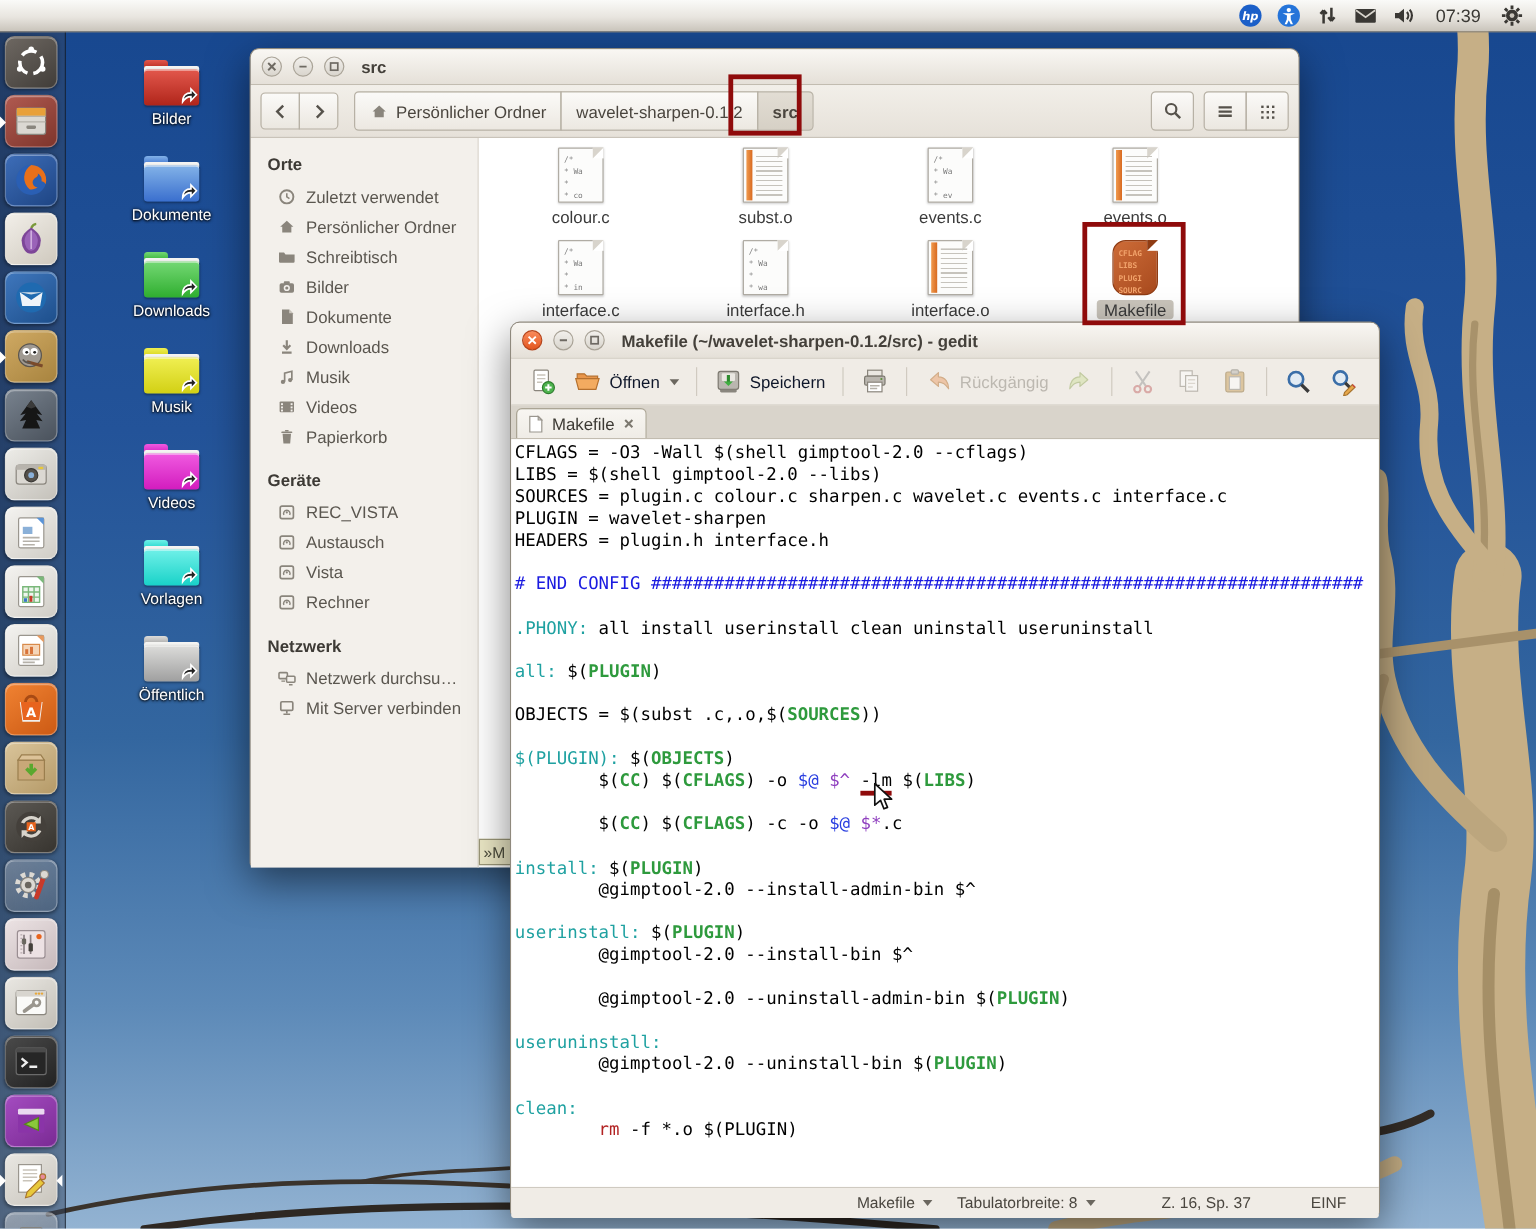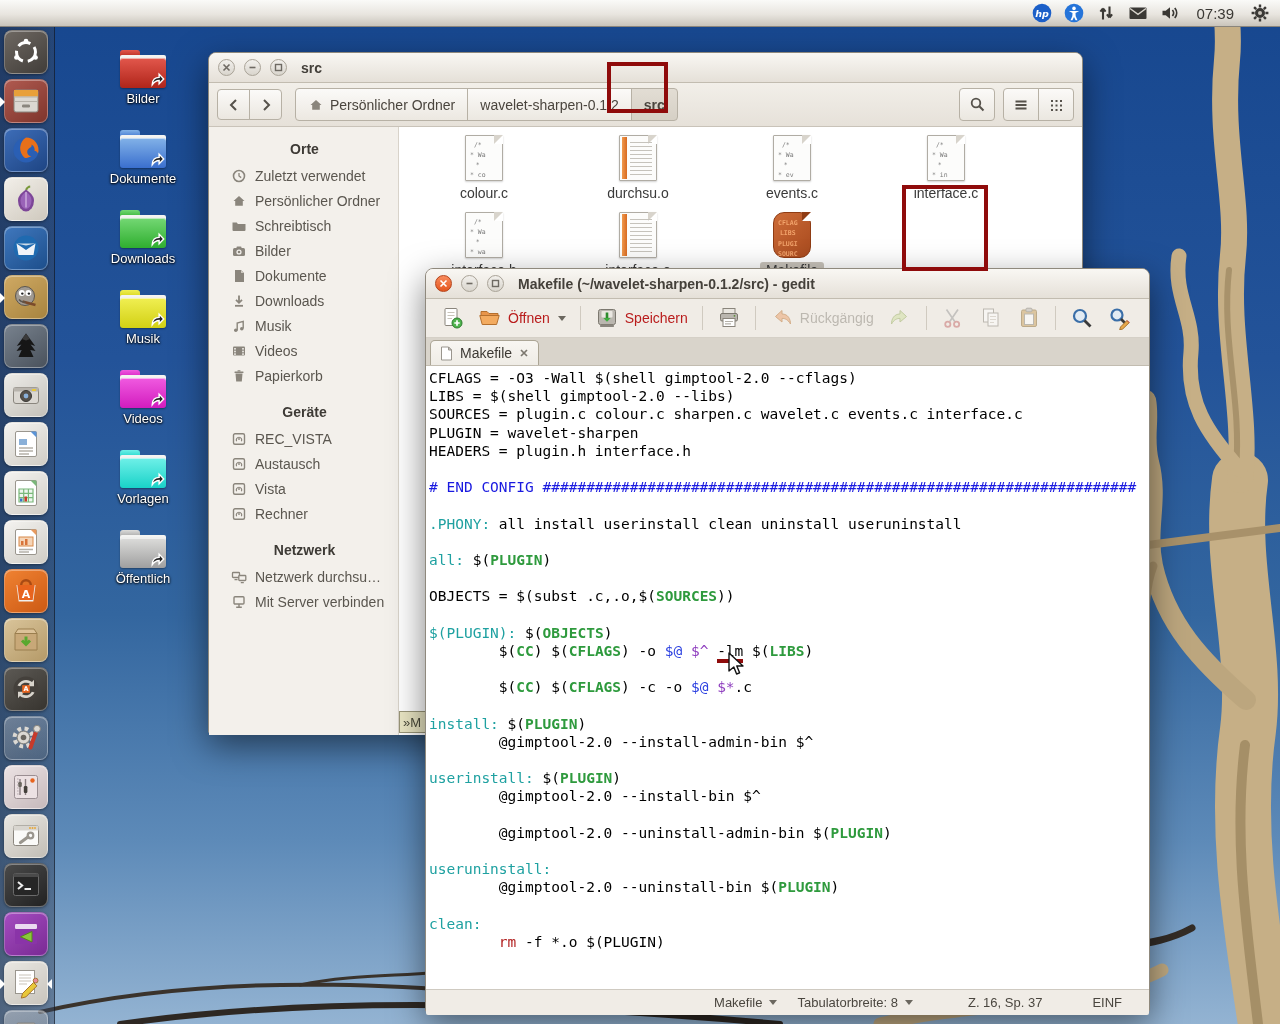--- a/index.html
+++ b/index.html
@@ -62,21 +62,21 @@
   .window{position:absolute;background:#f0ece6;border:1px solid #8f897d;border-radius:8px 8px 3px 3px;
     box-shadow:0 12px 34px rgba(0,0,0,.5);box-sizing:border-box;}
   .titlebar{height:29px;border-radius:7px 7px 0 0;display:flex;align-items:center;
     background:linear-gradient(to bottom,#f9f7f3,#e5e0d8);border-bottom:1px solid #c2bcb0;}
   .wbtn{width:17px;height:17px;border-radius:50%;margin-left:9px;display:flex;align-items:center;
     justify-content:center;background:linear-gradient(to bottom,#f2f0ec,#d9d5cd);
     border:1px solid #a9a397;box-sizing:border-box;}
   .wbtn.orange{background:linear-gradient(to bottom,#f98b5c,#e45720);border-color:#b4431a;}
   .wtitle{font-size:14px;font-weight:bold;color:#44403a;margin-left:14px;white-space:nowrap;}
   
-  #files-win{left:208px;top:52px;width:875px;height:682px;z-index:30;text-align:center;}
+  #files-win{left:208px;top:40px;width:875px;height:682px;z-index:30;}
   #files-toolbar{height:44px;background:linear-gradient(to bottom,#f2efe9,#e6e1d9);
     border-bottom:1px solid #c9c3b9;display:flex;align-items:center;padding:0 8px;box-sizing:border-box;}
   .tb-group{display:flex;}
   .nav-btn{width:33px;height:31px;background:linear-gradient(to bottom,#fbfaf8,#ebe7e0);
     border:1px solid #b7b1a5;display:flex;align-items:center;justify-content:center;box-sizing:border-box;}
   .nav-btn:first-child{border-radius:4px 0 0 4px;}
   .nav-btn:last-child{border-radius:0 4px 4px 0;margin-left:-1px;}
   #crumbs{display:flex;margin-left:14px;}
   .crumb{height:33px;display:flex;align-items:center;gap:6px;padding:0 12px;font-size:14px;color:#4a453e;
     background:linear-gradient(to bottom,#fbfaf8,#ece8e1);border:1px solid #b7b1a5;margin-left:-1px;box-sizing:border-box;}
@@ -115,21 +115,21 @@
   .mktext{position:absolute;left:4px;top:5px;font:bold 6.5px/1.6 "DejaVu Sans Mono",monospace;color:#f2a36b;white-space:pre;}
   .fname{margin-top:4px;font-size:14px;color:#3a3a3a;padding:0 6px;border-radius:3px;}
   .fname.sel{background:#c9c4bb;}
   #overflow-tip{position:absolute;left:190px;bottom:0;width:27px;height:22px;overflow:hidden;
     background:#eae6c4;border:1px solid #9a9678;box-sizing:border-box;font-size:13px;color:#4a4a3a;
     display:flex;align-items:center;padding-left:3px;z-index:3;}
   
   #gedit-win{left:425px;top:268px;width:725px;height:744px;z-index:40;border-radius:8px 8px 2px 2px;}
   #g-toolbar{height:38px;background:#f0ece6;border-bottom:1px solid #d5d0c7;
     display:flex;align-items:center;padding:0 8px;gap:2px;}
-  .g-btn{height:30px;border-radius:4px;display:flex;align-items:center;gap:6px;padding:0 6px;font-size:14px;color:#b91c1c;}
+  .g-btn{height:30px;border-radius:4px;display:flex;align-items:center;gap:6px;padding:0 6px;font-size:14px;color:#0f172a;}
   .g-btn.disabled{opacity:.5;color:#8a857c;}
   .g-sep{width:1px;height:24px;background:#d0cac0;margin:0 6px;}
   .g-caret{width:0;height:0;border-left:4px solid transparent;border-right:4px solid transparent;
     border-top:5px solid #6b675f;margin-left:2px;}
   #g-tabbar{height:27px;background:#d9d4cb;border-bottom:1px solid #c2bcb0;display:flex;align-items:flex-end;padding-left:4px;}
   #g-tab{height:25px;background:linear-gradient(to bottom,#f8f6f2,#efece6);border:1px solid #aba595;border-bottom:none;
     border-radius:5px 5px 0 0;display:flex;align-items:center;gap:7px;padding:0 9px;font-size:14px;color:#3c3933;min-width:88px;box-sizing:border-box;}
   #g-text{height:623px;background:#fff;overflow:hidden;padding:3px 0 16px 3px;box-sizing:border-box;position:relative;}
   .cline{height:18.2px;white-space:pre;font:14.5px/18.2px "DejaVu Sans Mono",monospace;color:var(--c-d);}
   .sty-t{color:var(--c-t);}
@@ -804,33 +804,43 @@
             <div class="fname">colour.c</div>
           </div>
           <div class="fcell">
             <div class="ficon">
               <div class="page opage">
                 <div class="fold"></div>
                 <div class="stripe"></div>
                 <div class="olines"></div>
               </div>
             </div>
-            <div class="fname">durchsu.o</div>
+            <div class="fname">subst.o</div>
           </div>
           <div class="fcell">
             <div class="ficon">
               <div class="page">
                 <div class="fold"></div>
                 <div class="ctext">/*
 * Wa
 *
 * ev</div>
               </div>
             </div>
             <div class="fname">events.c</div>
+          </div>
+          <div class="fcell">
+            <div class="ficon">
+              <div class="page opage">
+                <div class="fold"></div>
+                <div class="stripe"></div>
+                <div class="olines"></div>
+              </div>
+            </div>
+            <div class="fname">events.o</div>
           </div>
           <div class="fcell">
             <div class="ficon">
               <div class="page">
                 <div class="fold"></div>
                 <div class="ctext">/*
 * Wa
 *
 * in</div>
               </div>

